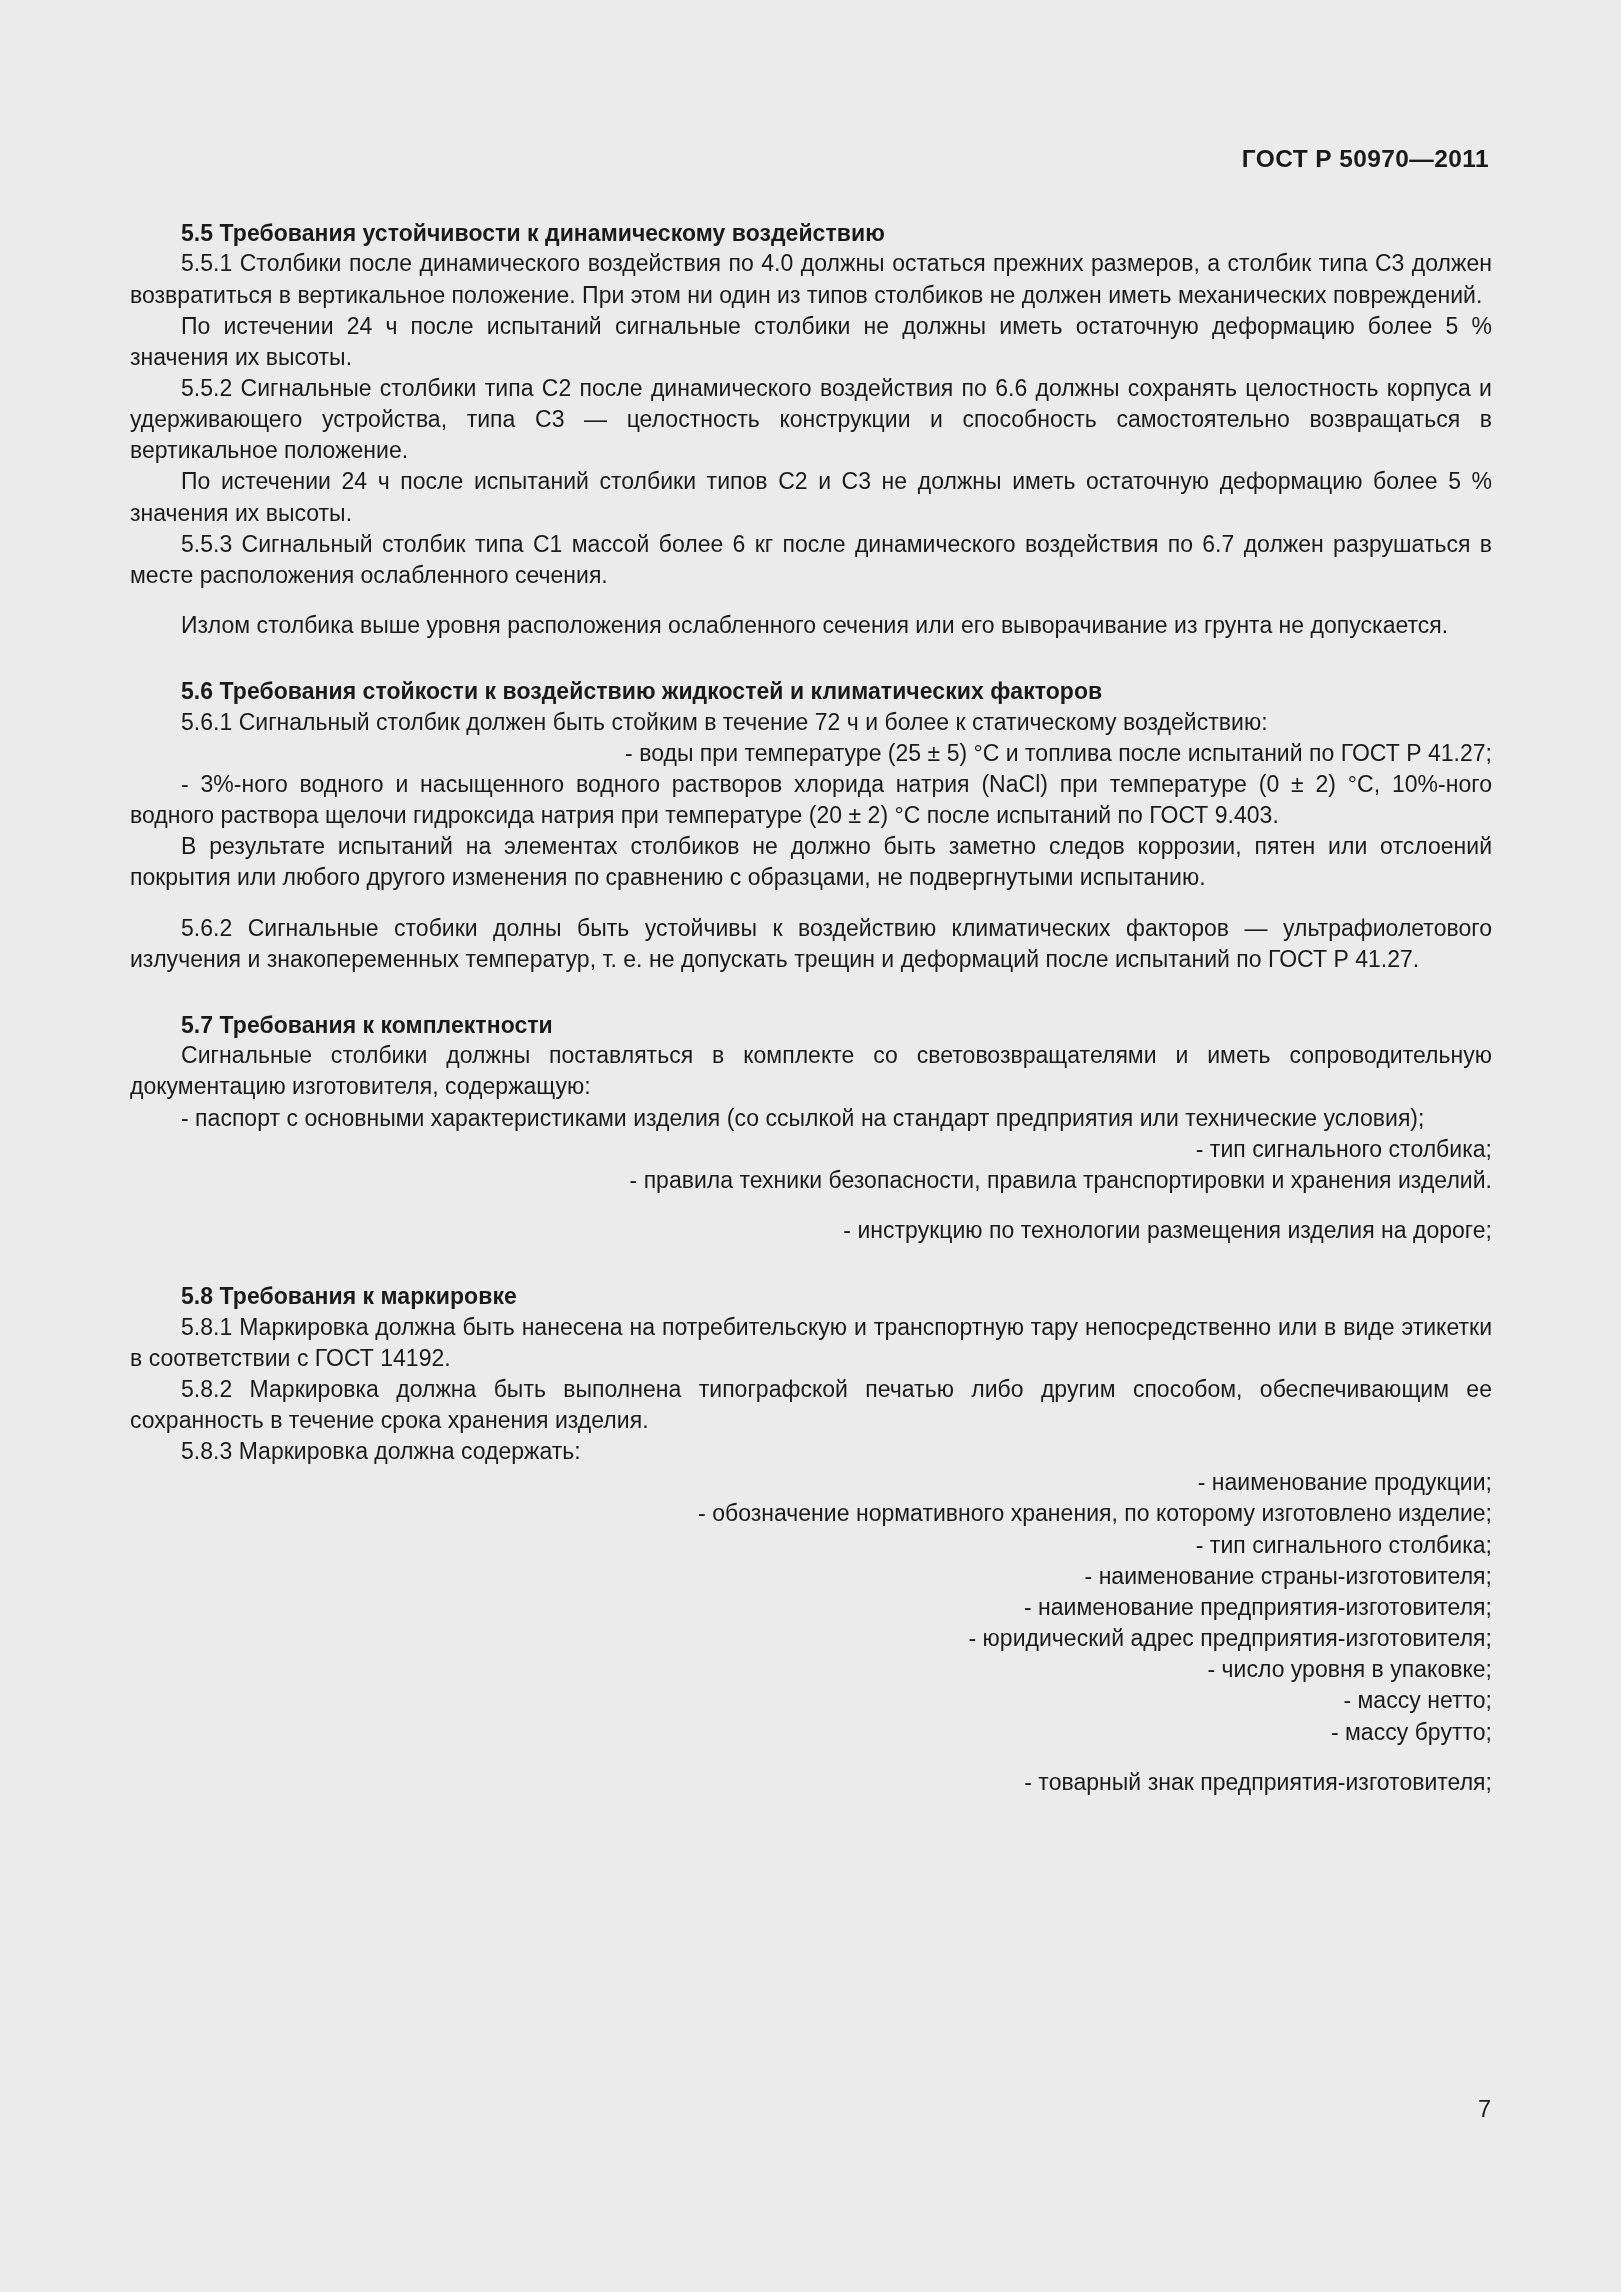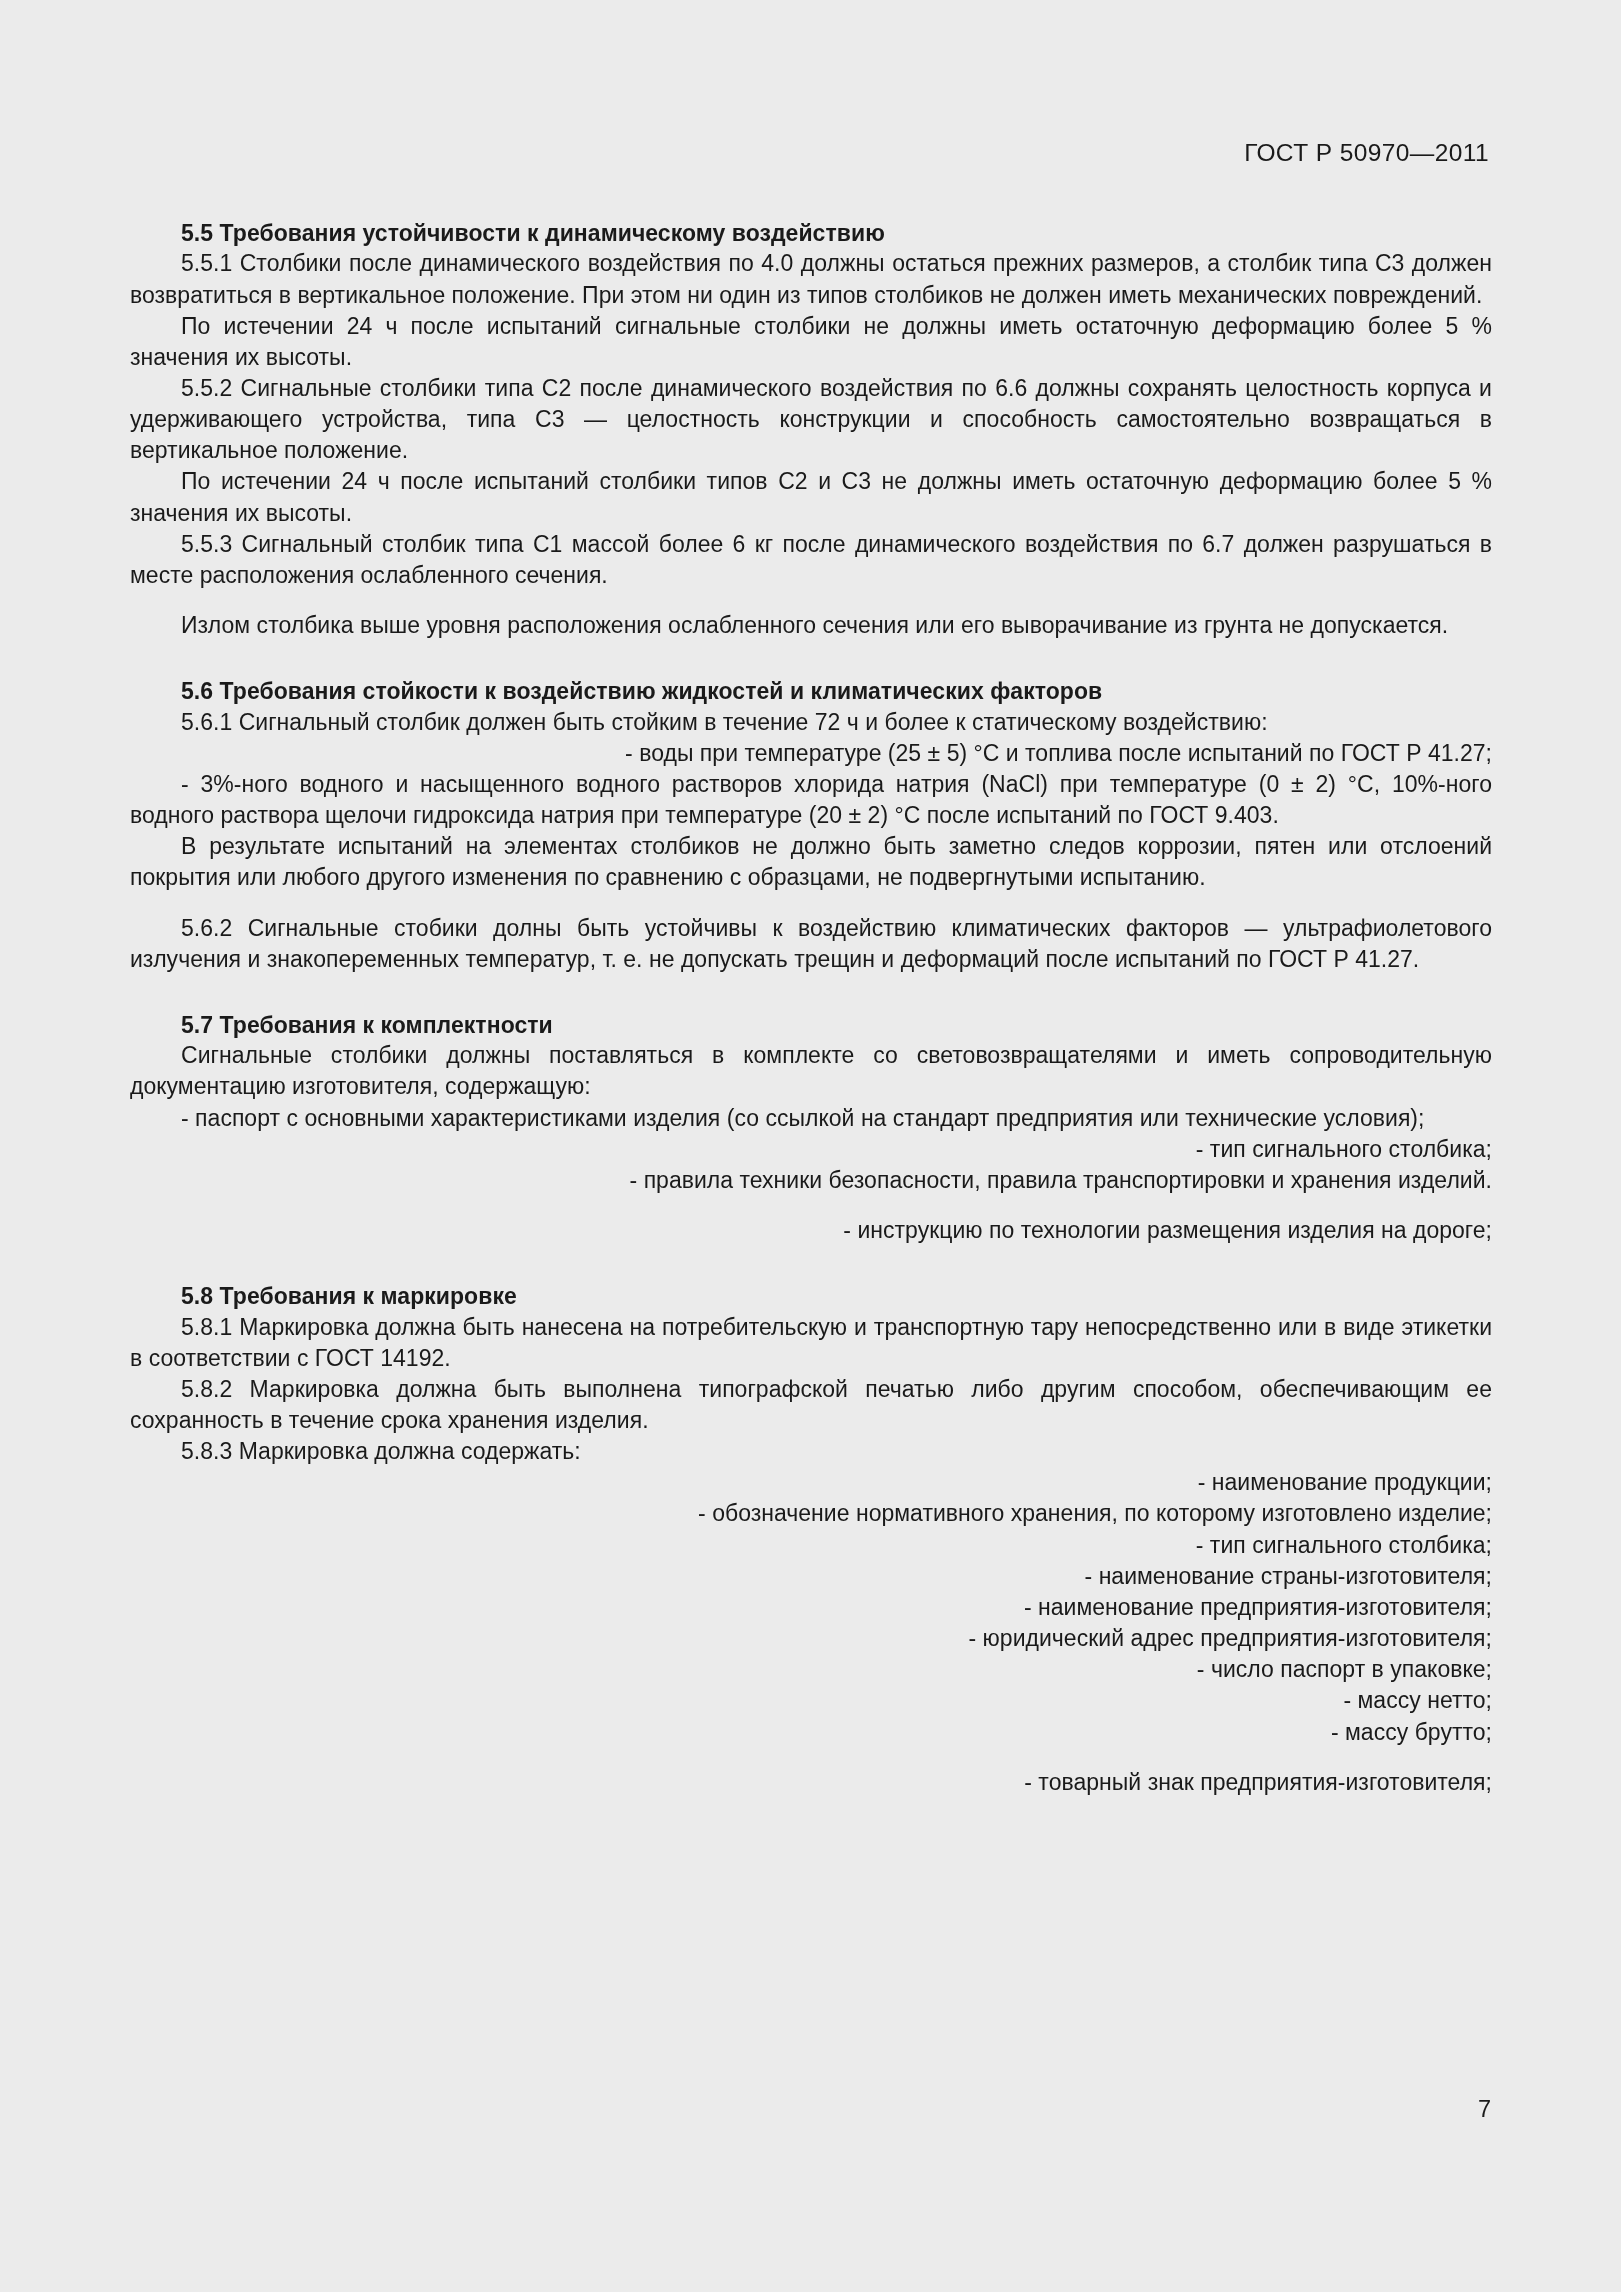--- a/index.html
+++ b/index.html
@@ -20,24 +20,24 @@
   .page {
     position: absolute;
     inset: 0;
     background: #ebebeb;
     padding: 0;
   }
 
   
   .page-header {
     position: absolute;
-    top: 139px;
+    top: 145px;
     right: 132px;
     font-size: 24.5px;
-    font-weight: normal;
+    font-weight: bold;
     letter-spacing: 0.4px;
     white-space: nowrap;
   }
 
   
   .content {
     position: absolute;
     top: 218px;
     left: 130px;
     width: 1362px;
@@ -134,21 +134,21 @@
       <h2 class="section-heading sec-gap-after">5.8 Требования к маркировке</h2>
       <p class="para">5.8.1 Маркировка должна быть нанесена на потребительскую и транспортную тару непосредственно или в виде этикетки в соответствии с ГОСТ 14192.</p>
       <p class="para">5.8.2 Маркировка должна быть выполнена типографской печатью либо другим способом, обеспечивающим ее сохранность в течение срока хранения изделия.</p>
       <p class="para nojust">5.8.3 Маркировка должна содержать:</p>
       <p class="bullet nojust">- наименование продукции;</p>
       <p class="bullet nojust">- обозначение нормативного хранения, по которому изготовлено изделие;</p>
       <p class="bullet nojust">- тип сигнального столбика;</p>
       <p class="bullet nojust">- наименование страны-изготовителя;</p>
       <p class="bullet nojust">- наименование предприятия-изготовителя;</p>
       <p class="bullet nojust">- юридический адрес предприятия-изготовителя;</p>
-      <p class="bullet nojust">- число паспорт в упаковке;</p>
+      <p class="bullet nojust">- число уровня в упаковке;</p>
       <p class="bullet nojust">- массу нетто;</p>
       <p class="bullet nojust">- массу брутто;</p>
       <p class="bullet nojust">- товарный знак предприятия-изготовителя;</p>
     </div>
 
   </div>
 
   <div class="folio">7</div>
 
 </div>

